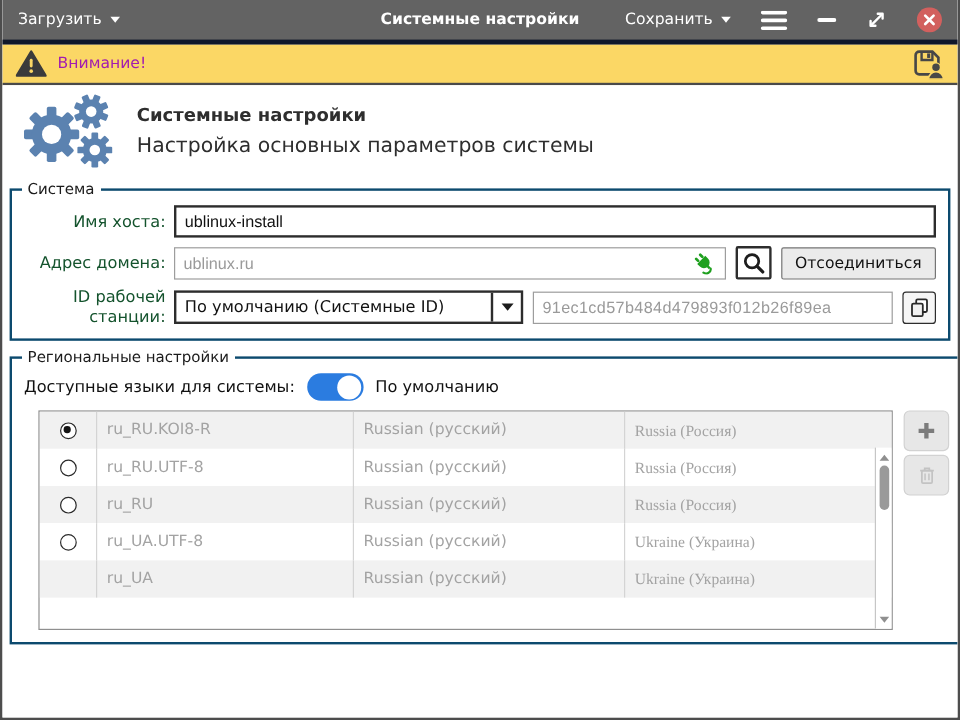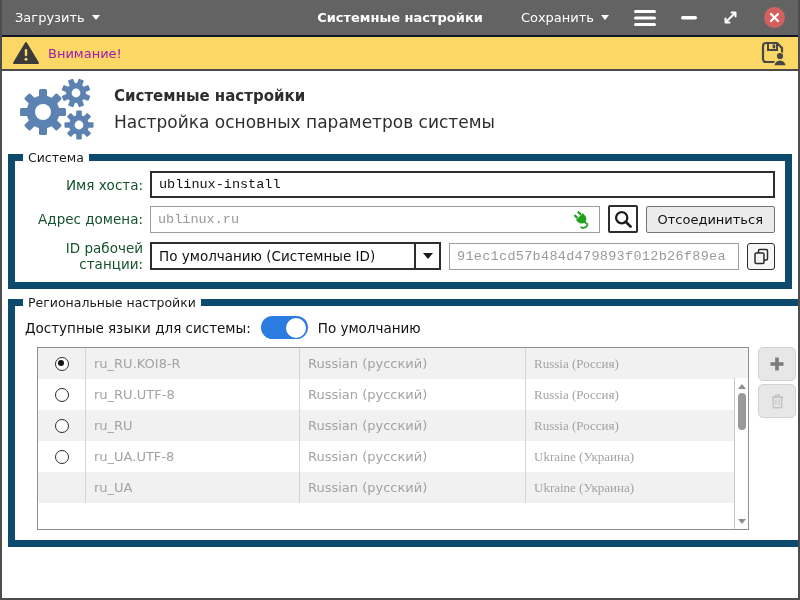--- a/index.html
+++ b/index.html
@@ -1,46 +1,46 @@
 <!DOCTYPE html>
 <html><head>
 <meta charset="utf-8">
 <style>
   html,body{margin:0;padding:0;background:#fff;}
   body{width:800px;height:600px;font-family:"DejaVu Sans","Liberation Sans",sans-serif;-webkit-font-smoothing:antialiased;}
   .window{width:800px;height:600px;box-sizing:border-box;border:2px solid #4d4d4d;border-top:none;display:flex;flex-direction:column;background:#fff;overflow:hidden;}
 
   
-  .titlebar{flex:0 0 37px;background:#636363;border-bottom:2px solid #0f172a;box-sizing:border-box;display:flex;align-items:center;padding:0 13px;position:relative;color:#fff;}
+  .titlebar{flex:0 0 37px;background:#636363;border-bottom:4px solid #0f172a;box-sizing:border-box;display:flex;align-items:center;padding:0 13px;position:relative;color:#fff;}
   .tb-left{display:flex;align-items:center;gap:7px;font-size:13px;cursor:default;}
   .tb-title{position:absolute;left:0;right:0;text-align:center;font-size:13px;font-weight:bold;pointer-events:none;}
   .tb-right{margin-left:auto;display:flex;align-items:center;gap:25px;z-index:2;}
   .tb-save{display:flex;align-items:center;gap:7px;font-size:13px;}
   .caret-w{width:0;height:0;border-left:4.5px solid transparent;border-right:4.5px solid transparent;border-top:5.5px solid #fff;display:inline-block;}
   .iconbtn{display:flex;align-items:center;justify-content:center;cursor:pointer;}
 
   
   .warnbar{flex:0 0 34px;background:#fbd765;border-bottom:2px solid #4a4a4a;box-sizing:border-box;display:flex;align-items:center;padding:0 11px;}
   .warn-text{font-size:13px;color:#a21caf;margin-left:9px;}
   .warn-right{margin-left:auto;display:flex;align-items:center;}
 
   
   .content{flex:1;background:#fff;overflow:hidden;padding-top:5px;}
   .app-header{display:flex;align-items:center;padding:2px 10px 4px 8px;}
   .app-header-text{margin-left:16px;}
   .app-title{font-size:15px;font-weight:bold;color:#2e2e2e;}
   .app-subtitle{font-size:17px;font-weight:normal;color:#2e2e2e;margin-top:7px;}
 
-  fieldset{border:7px solid #0c4a6e;margin:6px 6px 0 6px;padding:3px 8px 10px 4px;}
+  fieldset{border:2px solid #0c4a6e;margin:6px 6px 0 6px;padding:3px 8px 10px 4px;}
   legend{font-size:12.5px;color:#1b1b1b;padding:0 5px;margin-left:4px;}
 
   .form-row{display:flex;align-items:center;margin-top:7px;}
   .form-row:first-of-type{margin-top:3px;}
   .flabel{width:124px;min-width:124px;text-align:right;margin-right:7px;font-size:13.5px;color:#14532d;}
-  input[type=text]{box-sizing:border-box;height:27px;font-family:Liberation Mono, monospace;font-size:13.5px;padding:0 7px;background:#fff;outline:none;}
+  input[type=text]{box-sizing:border-box;height:27px;font-family:Liberation Sans, sans-serif;font-size:13.5px;padding:0 7px;background:#fff;outline:none;}
   .in-host{flex:1;border:2px solid #2d2d2d;color:#111;margin-right:2px;}
   .domain-wrap{position:relative;flex:1;display:flex;}
   .in-domain{flex:1;border:1px solid #9d9d9d;color:#9a9a9a;padding-right:32px;height:26px;}
   .plug{position:absolute;right:8px;top:4px;}
   .sq-btn{box-sizing:border-box;width:30px;height:28px;margin-left:8px;background:#fff;border:2px solid #2d2d2d;border-radius:2px;display:flex;align-items:center;justify-content:center;cursor:pointer;padding:0;}
   .disconnect-btn{box-sizing:border-box;height:27px;margin-left:8px;margin-right:2px;padding:0 11px;background:#ebebeb;border:1px solid #757575;border-radius:2px;font-family:inherit;font-size:13px;color:#111;cursor:pointer;}
   .combo{box-sizing:border-box;width:291px;height:28px;border:2px solid #2d2d2d;display:flex;align-items:stretch;background:#fff;cursor:pointer;}
   .combo-text{flex:1;font-size:13.5px;color:#111;padding:0 7px;display:flex;align-items:center;white-space:nowrap;overflow:hidden;}
   .combo-arrow{width:23px;border-left:2px solid #2d2d2d;display:flex;align-items:center;justify-content:center;}
   .caret-b{width:0;height:0;border-left:5px solid transparent;border-right:5px solid transparent;border-top:6px solid #1c1c1c;}

